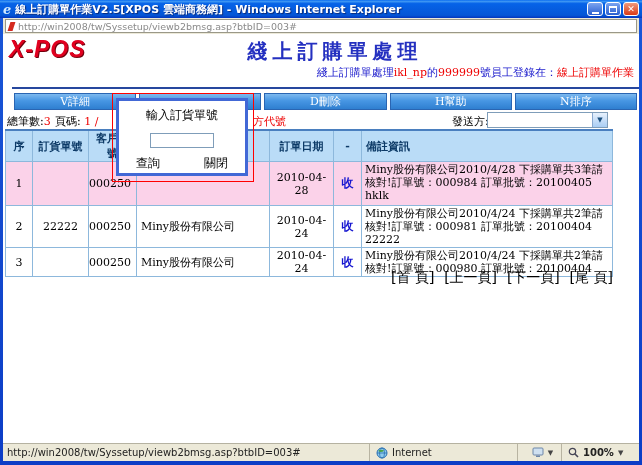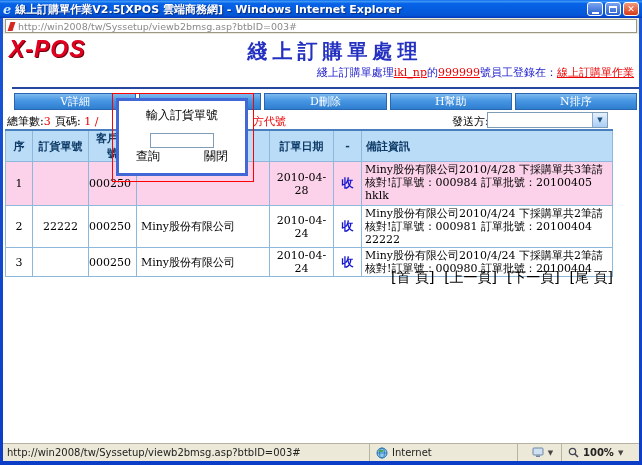--- a/index.html
+++ b/index.html
@@ -36,21 +36,21 @@
   
   .content { position:absolute; left:3px; right:3px; top:34px; height:409px;
     background:#fff; font-family: "DejaVu Serif", serif; }
 
   .logo { position:absolute; left:6px; top:2px; font:italic bold 23px "Liberation Sans", sans-serif;
     color:#e1001f; text-shadow:1px 1px 0 #70000c; letter-spacing:1px; }
   .page-title { position:absolute; left:0; right:0; top:4px; text-align:center;
     font-size:20px; font-weight:bold; color:#2430c0; letter-spacing:5px;margin-left:28px; }
   .login-status { position:absolute; right:5px; top:31px; font-size:11px; white-space:nowrap; }
   .ls-blue { color:#1a1acc; }
-  .ls-red { color:#ee0000;text-decoration:underline; }
+  .ls-red { color:#ee0000; }
 
   .toolbar { position:absolute; left:0; right:0; top:53px; border-top:2px solid #26479e;
     padding:4px 2px 0; display:flex; gap:3px;margin-left:9px; }
   .tb-btn { flex:1; height:17px; border:1px solid #2a65b2; color:#fff; font-size:11px;
     font-family:"DejaVu Serif", serif; cursor:pointer;
     background: linear-gradient(180deg,#7db9ef 0%,#4796e3 45%,#2f7fd0 100%); }
 
   .infobar { position:absolute; left:0; right:0; top:78px; height:17px; font-size:11px; }
   .ib { position:absolute; top:2px; white-space:nowrap; }
   .red { color:#ee0000; }
@@ -94,21 +94,21 @@
 
   
   .dlg-outline { position:absolute; left:112px; top:93px; width:142px; height:89px;
     border:1px solid #f00; z-index:40; }
   .dialog { position:absolute; left:116px; top:98px; width:132px; height:78px;
     background:#fff; border:3px solid #4268d6; z-index:50;
     font-family:"DejaVu Serif", serif; }
   .dlg-title { text-align:center; margin-top:6px; font-size:12px; color:#000; }
   .dlg-input { display:block; margin:9px auto 0; width:64px; height:15px;
     border:1px solid #7f9db9; font-size:11px; }
-  .dlg-actions { margin-top:0; display:flex; justify-content:space-between;
+  .dlg-actions { margin-top:7px; display:flex; justify-content:space-between;
     padding:0 17px; font-size:12px; }
   .dlg-actions span { cursor:pointer; }
 </style>
 </head>
 <body>
 
 <div class="window">
 
   <div class="titlebar">
     <span class="ie-icon">e</span>

